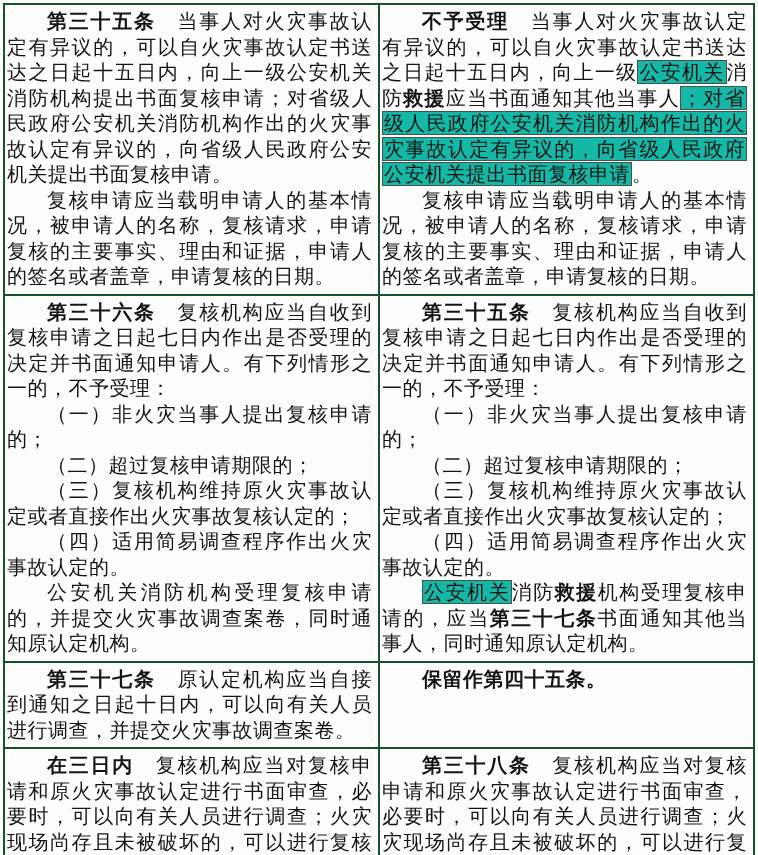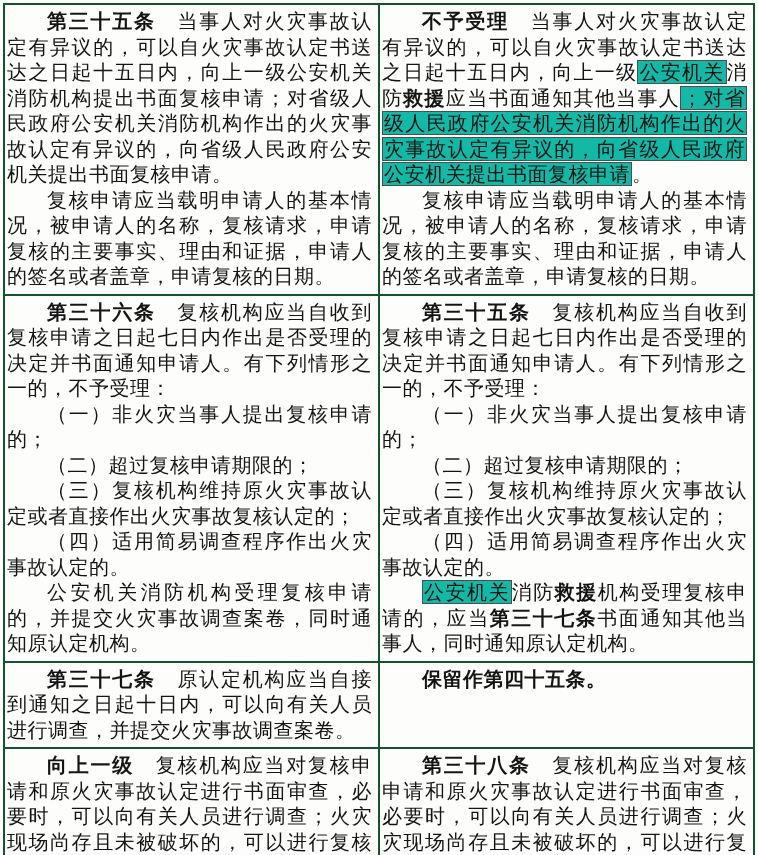--- a/index.html
+++ b/index.html
@@ -78,21 +78,21 @@
         <tr class="r3">
           <td>
             <p><span class="bold">第三十七条</span><span>　原认定机构应当自接到通知之日起十日内，可以向有关人员进行调查，并提交火灾事故调查案卷。</span></p>
           </td>
           <td>
             <p><span class="bold">保留作第四十五条。</span></p>
           </td>
         </tr>
         <tr class="r4">
           <td>
-            <p><span class="bold">向上一级</span><span>　复核机构应当对复核申请和原火灾事故认定进行书面审查，必要时，可以向有关人员进行调查；火灾现场尚存且未被破坏的，可以进行复核勘验。</span></p>
+            <p><span class="bold">在三日内</span><span>　复核机构应当对复核申请和原火灾事故认定进行书面审查，必要时，可以向有关人员进行调查；火灾现场尚存且未被破坏的，可以进行复核勘验。</span></p>
           </td>
           <td>
             <p><span class="bold">第三十八条</span><span>　复核机构应当对复核申请和原火灾事故认定进行书面审查，必要时，可以向有关人员进行调查；火灾现场尚存且未被破坏的，可以进行复核勘验。</span></p>
           </td>
         </tr>
       </tbody>
   </table>
 </div>
 
 </body></html>

